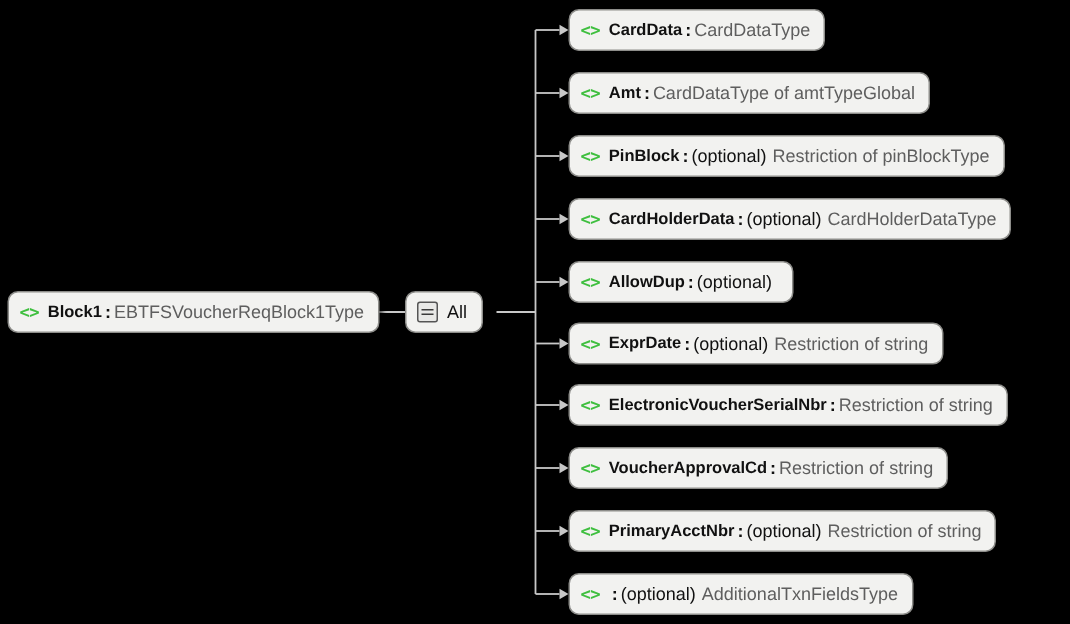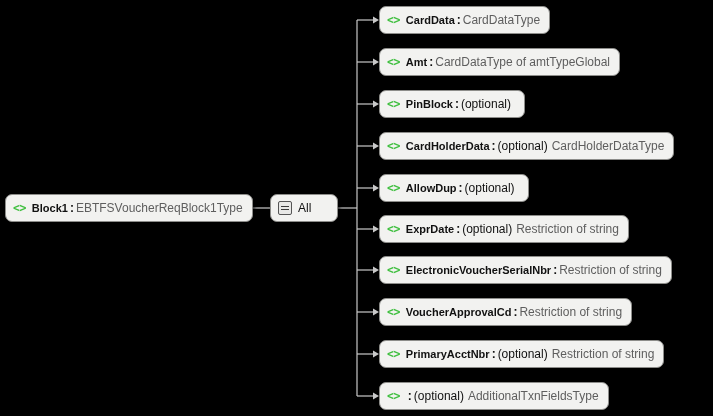--- a/index.html
+++ b/index.html
@@ -148,21 +148,21 @@
     <polygon points="373,392.5 379,396 373,399.5" fill="#c8c8c8"></polygon>
   </svg>
 
   <div class="node" style="left:5px; top:194px;">
     <span class="icon-code">&lt;&gt;</span>
     <span class="nm">Block1</span>
     <span class="sep">:</span>
     <span class="ty">EBTFSVoucherReqBlock1Type</span>
   </div>
 
-  <div class="node" style="left:270px; top:194px; padding-right:26px;">
+  <div class="node" style="left:270px; top:194px; padding-right:10px;">
     <span class="icon-all"></span>
     <span class="lbl">All</span>
   </div>
 
   <div class="node" style="left:379px; top:6px;">
     <span class="icon-code">&lt;&gt;</span>
     <span class="nm">CardData</span>
     <span class="sep">:</span>
 
     <span class="ty">CardDataType</span>
@@ -174,20 +174,21 @@
     <span class="sep">:</span>
 
     <span class="ty">CardDataType of amtTypeGlobal</span>
   </div>
 
   <div class="node" style="left:379px; top:90px;">
     <span class="icon-code">&lt;&gt;</span>
     <span class="nm">PinBlock</span>
     <span class="sep">:</span>
     <span class="opt">(optional)</span>
+    <span class="ty">Restriction of pinBlockType</span>
   </div>
 
   <div class="node" style="left:379px; top:132px;">
     <span class="icon-code">&lt;&gt;</span>
     <span class="nm">CardHolderData</span>
     <span class="sep">:</span>
     <span class="opt">(optional)</span>
     <span class="ty">CardHolderDataType</span>
   </div>
 

